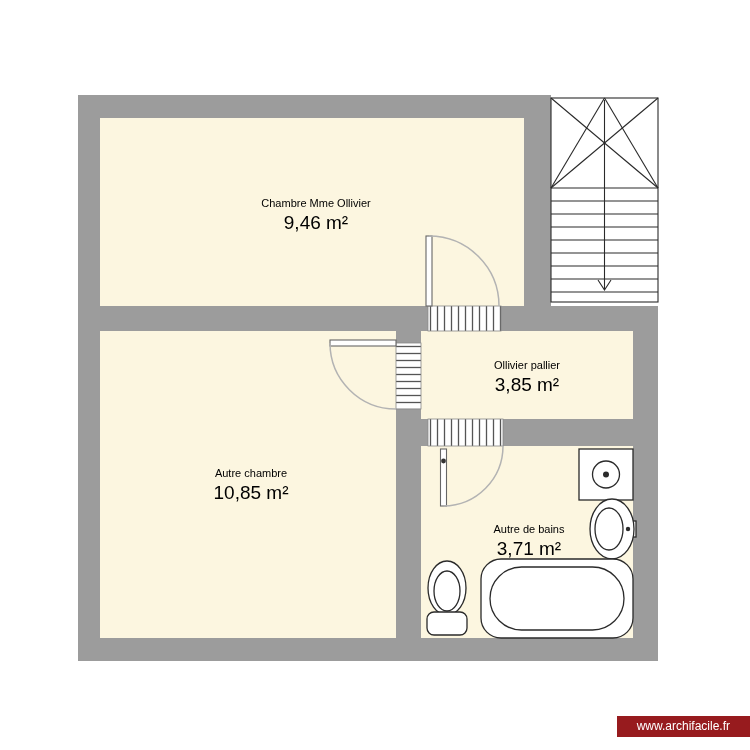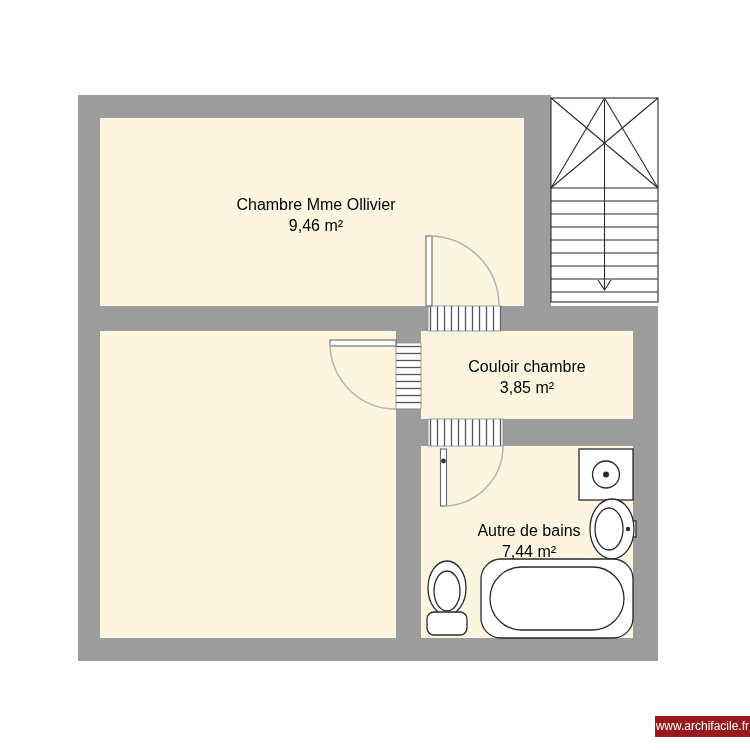--- a/index.html
+++ b/index.html
@@ -16,24 +16,24 @@
   svg{position:absolute;left:0;top:0;}
   .room{fill:var(--room-fill);}
   .wall{fill:var(--wall);}
   .ln{stroke:var(--line);stroke-width:1.1;fill:none;}
   .fix{fill:#ffffff;stroke:var(--line);stroke-width:1.3;}
   .arc{stroke:var(--arc);stroke-width:1.5;fill:none;}
   .leaf{fill:#ffffff;stroke:#666;stroke-width:1.1;}
   .opening{stroke:#888;stroke-width:0.8;}
   .room-label{position:absolute;transform:translate(-50%,-50%);text-align:center;
               color:#000;white-space:nowrap;}
-  .room-name{font-size:16px;}
-  .room-area{font-size:16px;margin-top:3px;}
+  .room-name{font-size:11px;}
+  .room-area{font-size:19px;margin-top:3px;}
   .watermark{position:absolute;right:0;top:716px;height:21px;line-height:21px;
-             padding:0 1px;background:var(--watermark-bg);color:var(--watermark-text);
+             padding:0 20px;background:var(--watermark-bg);color:var(--watermark-text);
              font-size:12px;}
 </style>
 </head>
 <body>
 
 <div id="canvas">
 
   <svg width="750" height="750" viewBox="0 0 750 750">
     <defs>
       <pattern id="hatchV" width="7" height="28" patternUnits="userSpaceOnUse">
@@ -131,25 +131,29 @@
       <rect class="fix" x="490" y="567" width="134" height="63" rx="31.5"></rect>
     </g>
   </svg>
 
   <div class="room-label" style="left:316px;top:215px;">
     <div class="room-name">Chambre Mme Ollivier</div>
     <div class="room-area">9,46 m²</div>
   </div>
 
   <div class="room-label" style="left:527px;top:377px;">
-    <div class="room-name">Couloir chambre</div>
+    <div class="room-name">Ollivier pallier</div>
     <div class="room-area">3,85 m²</div>
   </div>
 
+  <div class="room-label" style="left:251px;top:485px;">
+    <div class="room-name">Autre chambre</div>
+    <div class="room-area">10,85 m²</div>
+  </div>
 
   <div class="room-label" style="left:529px;top:541px;">
     <div class="room-name">Autre de bains</div>
-    <div class="room-area">7,44 m²</div>
+    <div class="room-area">3,71 m²</div>
   </div>
 
   <div class="watermark">www.archifacile.fr</div>
 
 </div>
 
 </body></html>

